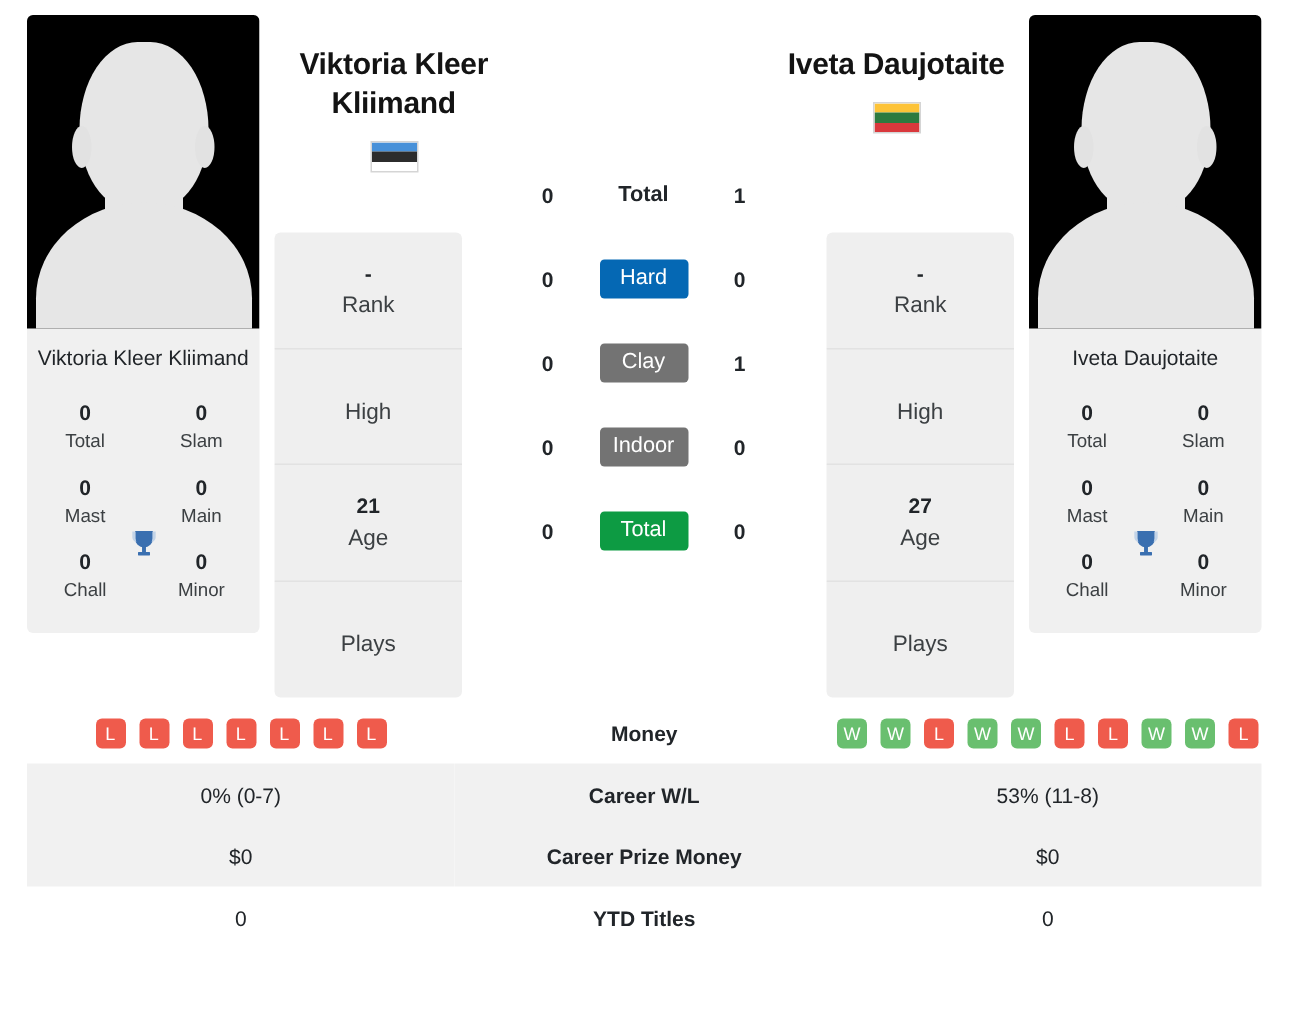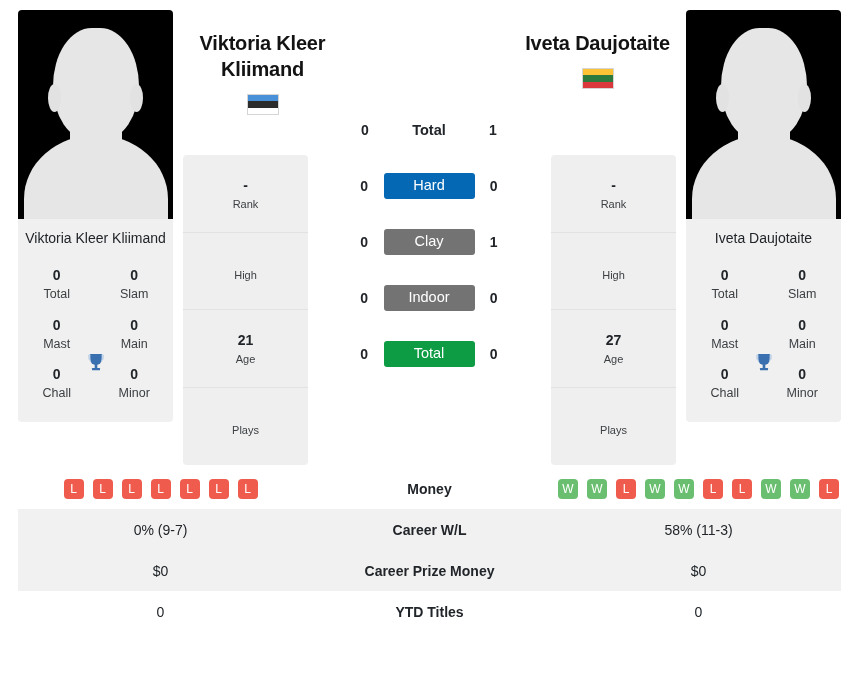--- a/index.html
+++ b/index.html
@@ -146,21 +146,21 @@
   .info-row:last-child { border-bottom: none; }
   .info-val {
     font-size: 14px;
     font-weight: bold;
     color: #212529;
     line-height: 1.5;
     min-height: 8px;
   }
   .info-val.dash { font-weight: bold; letter-spacing: 0; }
   .info-lbl {
-    font-size: 11px;
+    font-size: 15px;
     color: #3c4043;
     line-height: 1.5;
   }
 
   
   .name-block {
     flex: 0 0 auto;
     width: 150px;
     text-align: center;
     padding-top: 14px;
@@ -201,21 +201,21 @@
     font-size: 14px;
     font-weight: bold;
     color: #212529;
   }
   .surface-mid {
     flex: 1 1 auto;
     text-align: center;
   }
   .surface-pill {
     display: inline-block;
-    width: 91px;
+    width: 59px;
     padding: 3px 0 4px 0;
     border-radius: 3px;
     color: #ffffff;
     font-size: 14.5px;
     line-height: 1.25;
     text-align: center;
   }
   .surface-total {
     font-size: 14.5px;
     font-weight: bold;
@@ -498,23 +498,23 @@
               <span class="badge" style="background: rgb(105, 191, 111);">W</span>
               <span class="badge" style="background: rgb(239, 91, 76);">L</span>
               <span class="badge" style="background: rgb(239, 91, 76);">L</span>
               <span class="badge" style="background: rgb(105, 191, 111);">W</span>
               <span class="badge" style="background: rgb(105, 191, 111);">W</span>
               <span class="badge" style="background: rgb(239, 91, 76);">L</span>
             </div>
         </td>
       </tr>
       <tr class="alt">
-        <td class="cell-left">0% (9-7)</td>
+        <td class="cell-left">0% (0-7)</td>
         <td class="cell-label">Career W/L</td>
-        <td class="cell-right">58% (11-3)</td>
+        <td class="cell-right">53% (11-8)</td>
       </tr>
       <tr class="alt">
         <td class="cell-left">$0</td>
         <td class="cell-label">Career Prize Money</td>
         <td class="cell-right">$0</td>
       </tr>
       <tr>
         <td class="cell-left">0</td>
         <td class="cell-label">YTD Titles</td>
         <td class="cell-right">0</td>

